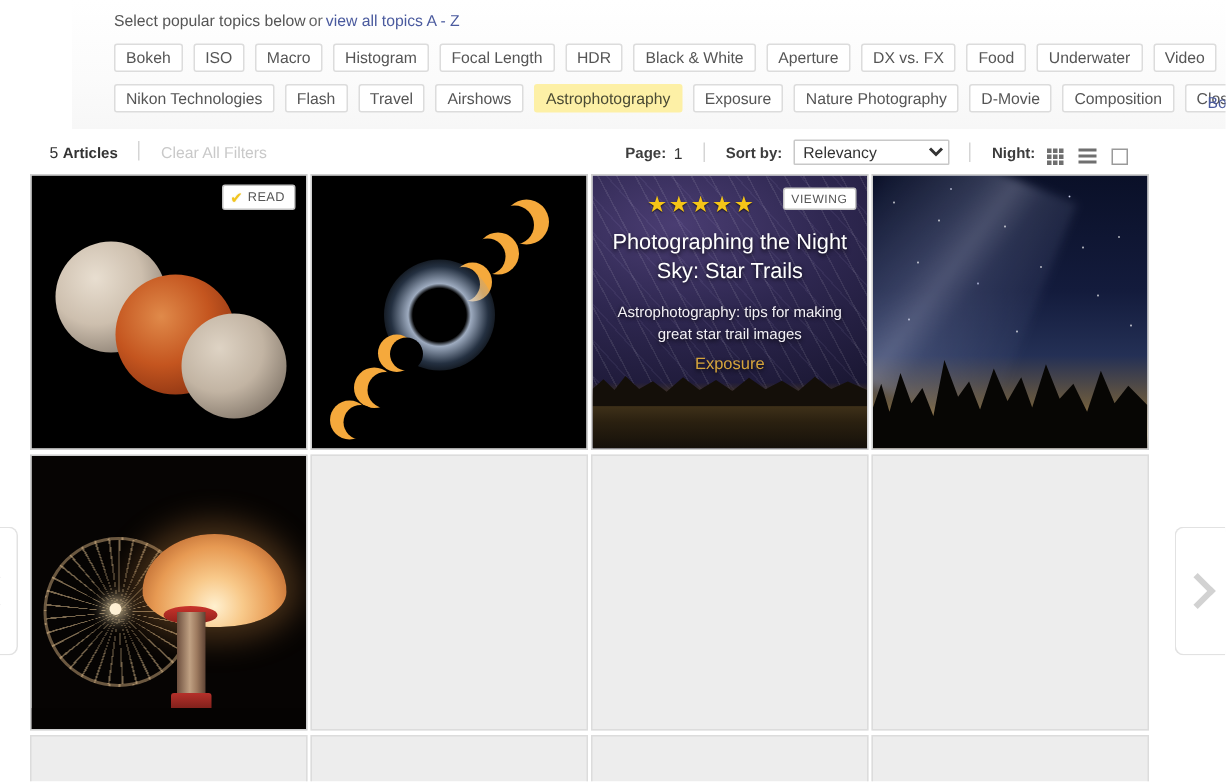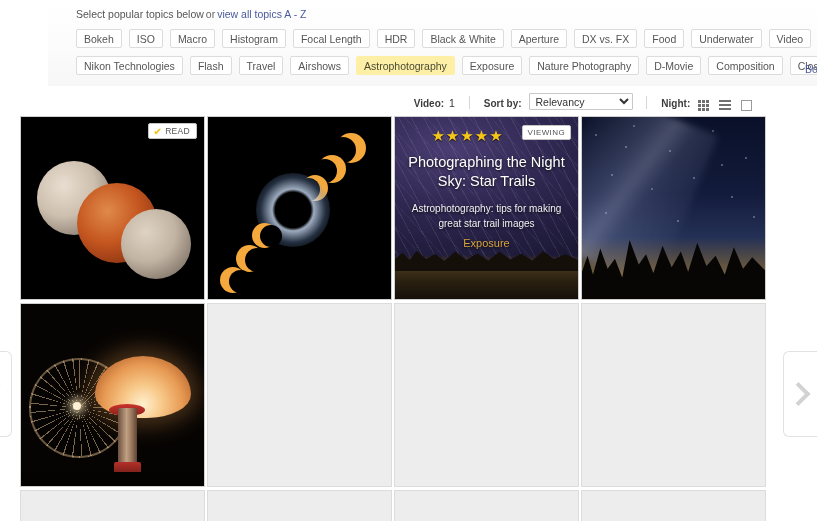--- a/index.html
+++ b/index.html
@@ -528,23 +528,28 @@
   </div>
 
   <div class="chip-row row1"><span class="chip">Bokeh</span><span class="chip">ISO</span><span class="chip">Macro</span><span class="chip">Histogram</span><span class="chip">Focal Length</span><span class="chip">HDR</span><span class="chip">Black &amp; White</span><span class="chip">Aperture</span><span class="chip">DX vs. FX</span><span class="chip">Food</span><span class="chip">Underwater</span><span class="chip">Video</span></div>
   <div class="chip-row row2"><span class="chip">Nikon Technologies</span><span class="chip">Flash</span><span class="chip">Travel</span><span class="chip">Airshows</span><span class="chip selected">Astrophotography</span><span class="chip">Exposure</span><span class="chip">Nature Photography</span><span class="chip">D-Movie</span><span class="chip">Composition</span><span class="chip">Close-Up</span></div>
 
   <a class="more-link" href="#">Bokeh</a>
 </div>
 
 <div class="toolbar">
 
+  <div class="tb-left">
+    <span class="tb-count-num">5</span><span class="tb-count-label">Articles</span>
+    <span class="divider"></span>
+    <span class="clear-filters">Clear All Filters</span>
+  </div>
 
   <div class="tb-right">
-    <span class="tb-label">Video:</span><span class="tb-value">1</span>
+    <span class="tb-label">Page:</span><span class="tb-value">1</span>
     <span class="divider"></span>
     <span class="tb-label">Sort by:</span>
     <select class="sort-select"><option>Relevancy</option></select>
     <span class="divider"></span>
     <span class="tb-label">Night:</span>
     <span class="view-icons">
       <span class="vicon vicon-grid">
           <i></i>
           <i></i>
           <i></i>

